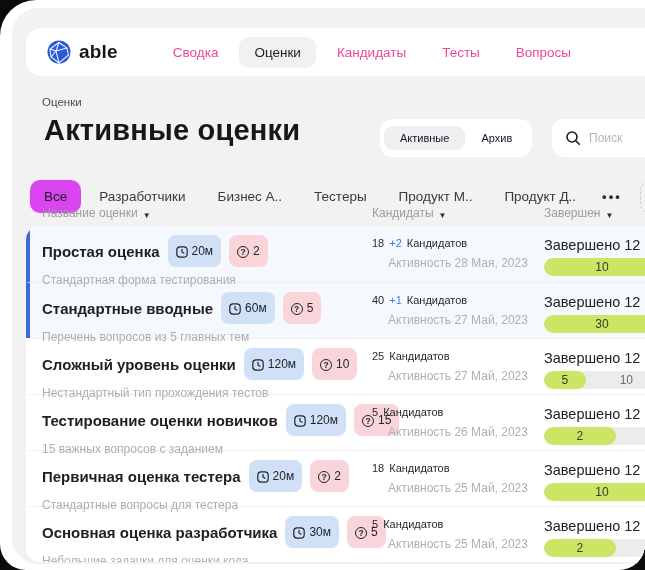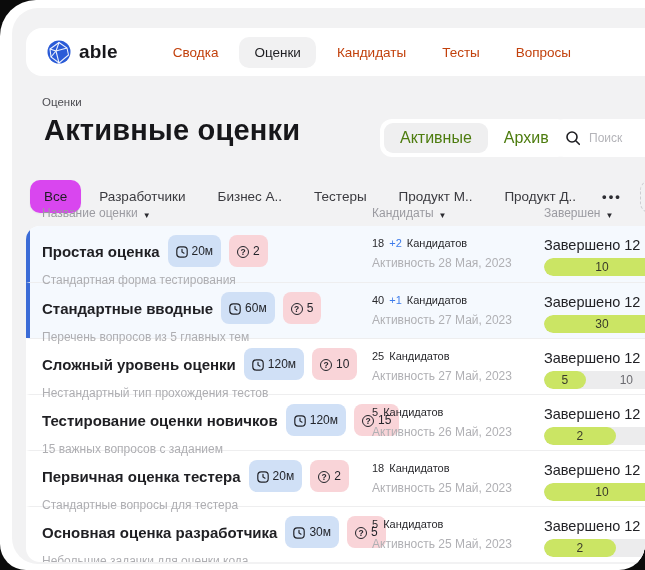--- a/index.html
+++ b/index.html
@@ -7,28 +7,28 @@
   body { font-family:"Liberation Sans", sans-serif; }
   .page { position:relative; width:645px; height:570px; background:#0b0b0b; overflow:hidden; }
   .canvas { position:absolute; inset:0; background:#fff; border-radius:36px 0 26px 26px; overflow:hidden; }
   .panel { position:absolute; left:12px; top:8px; right:-26px; bottom:6px; background:#f2f2f3; border-radius:26px; overflow:hidden; }
 
   
   .topbar { position:absolute; left:14px; top:20px; right:0; height:48px; background:#fff; border-radius:16px 0 0 16px; display:flex; align-items:center; padding-left:20px; }
   .logo { display:flex; align-items:center; gap:7px; margin-right:40px; }
   .logo-text { font-size:19px; font-weight:700; color:#17171b; letter-spacing:.2px; }
   .nav { display:flex; align-items:center; gap:6px; }
-  .nav-item { font-size:13.5px; color:#c2410c; padding:8px 15px; border-radius:10px; cursor:pointer; }
+  .nav-item { font-size:13.5px; color:#ec4899; padding:8px 15px; border-radius:10px; cursor:pointer; }
   .nav-item.active { background:#f1f1f2; color:#1e1e22; }
 
   
   .breadcrumb { position:absolute; left:30px; top:88px; font-size:11.5px; color:#4e4e53; }
   .page-title { position:absolute; left:32px; top:106px; font-size:29px; font-weight:700; color:#17171a; letter-spacing:.2px; }
   .toggle { position:absolute; left:368px; top:111px; height:38px; background:#fff; border-radius:12px; display:flex; align-items:center; padding:4px; }
-  .toggle-opt { font-size:16px; color:#4d7c0f; padding:6px 16px; border-radius:9px; cursor:pointer; white-space:nowrap; }
+  .toggle-opt { font-size:11px; color:#0f172a; padding:6px 16px; border-radius:9px; cursor:pointer; white-space:nowrap; }
   .toggle-opt.active { background:#efeff0; }
   .search { position:absolute; left:540px; top:111px; right:-26px; height:38px; background:#fff; border-radius:12px; display:flex; align-items:center; gap:8px; padding-left:13px; }
   .search-ph { font-size:12px; color:#b4b4b9; }
 
   
   .tabs { position:absolute; left:18px; top:170px; right:-26px; height:36px; display:flex; align-items:center; gap:4px; }
   .tab { font-size:13.5px; color:#3a3a3f; padding:9px 14px; border-radius:10px; cursor:pointer; white-space:nowrap; }
   .tab.active { background:#d946ef; color:#1e1e22; box-shadow:0 1px 2px rgba(0,0,0,.05); }
   .tabs-more { font-size:13px; font-weight:700; color:#2e2e33; letter-spacing:2px; padding:9px 8px; cursor:pointer; }
   .new-btn { margin-left:6px; font-size:13.5px; color:#2b2b30; padding:8px 16px 8px 16px; border:1.5px dashed #cdcdd1; border-radius:10px; white-space:nowrap; cursor:pointer; min-width:70px; }
@@ -45,21 +45,21 @@
   .row.highlighted { background:#f5f9fe; border-left-color:#3b6bd6; }
   .r-line1 { display:flex; align-items:center; gap:8px; }
   .r-name { font-size:15px; font-weight:700; color:#1f1f23; white-space:nowrap; }
   .badge { display:flex; align-items:flex-end; gap:4px; font-size:12px; color:#23252b; border-radius:8px; padding:9px 8px; white-space:nowrap; }
   .badge.blue { background:#d0e0f6; }
   .badge.pink { background:#f9d4d8; }
   .q-glyph { display:inline-flex; width:12px; height:12px; border:1.2px solid #23252b; border-radius:50%; font-size:8.5px; align-items:center; justify-content:center; font-weight:700; }
   .r-desc { font-size:12px; color:#aeaeb2; margin-top:6px; white-space:nowrap; }
   .r-cand { font-size:11px; color:#2a2a2e; display:flex; gap:5px; align-items:center; margin-top:2px; white-space:nowrap; }
   .cand-extra { color:#3d7bea; }
-  .r-activity { font-size:12px; color:#b0b0b4; margin-top:7px; white-space:nowrap; }
+  .r-activity { font-size:12px; color:#b0b0b4; margin-top:7px; white-space:nowrap;text-align:center; }
   .r-completed { font-size:14.5px; color:#222226; margin-top:2px; white-space:nowrap; }
   .bar { position:relative; width:116px; height:18px; border-radius:9px; background:#ececed; overflow:hidden; margin-top:5px; }
   .bar-fill { position:absolute; left:0; top:0; bottom:0; background:#cbe564; border-radius:9px; display:flex; align-items:center; justify-content:center; font-size:12px; color:#3a3a2a; }
   .bar-rest { position:absolute; right:0; top:0; bottom:0; width:58%; display:flex; align-items:center; justify-content:center; font-size:12px; color:#6b6b70; }
   svg { display:block; }
 </style>
 </head>
 <body>
 
 <div class="page">

